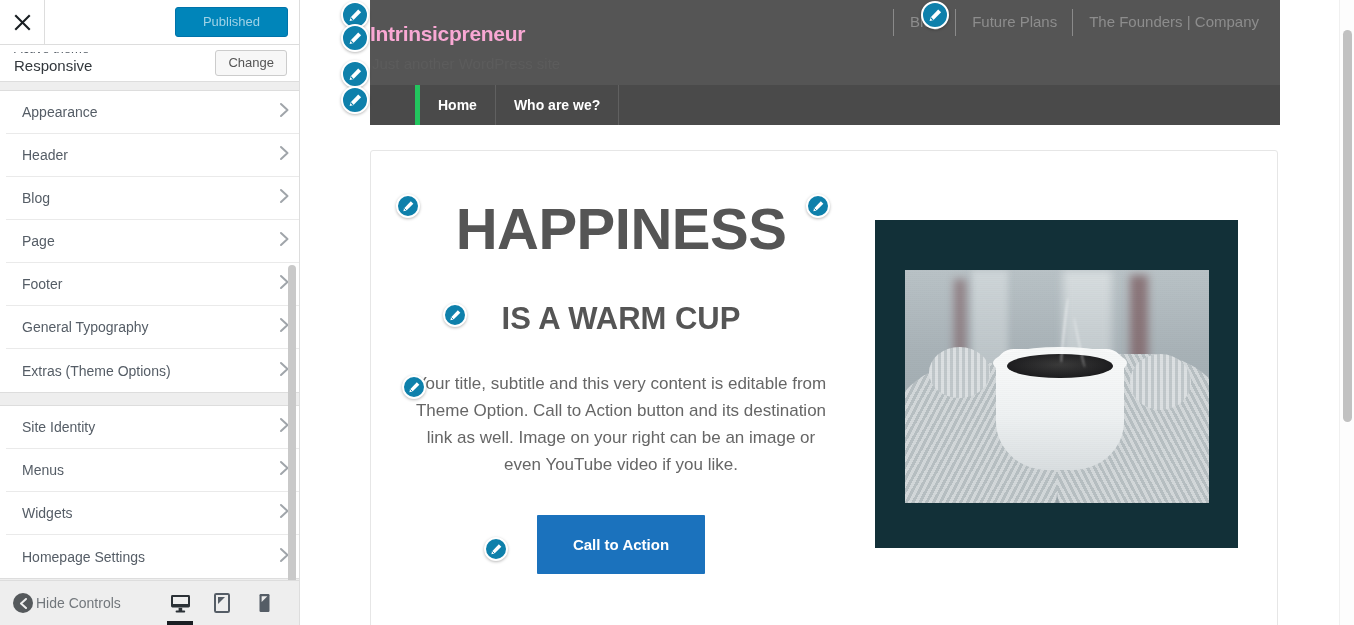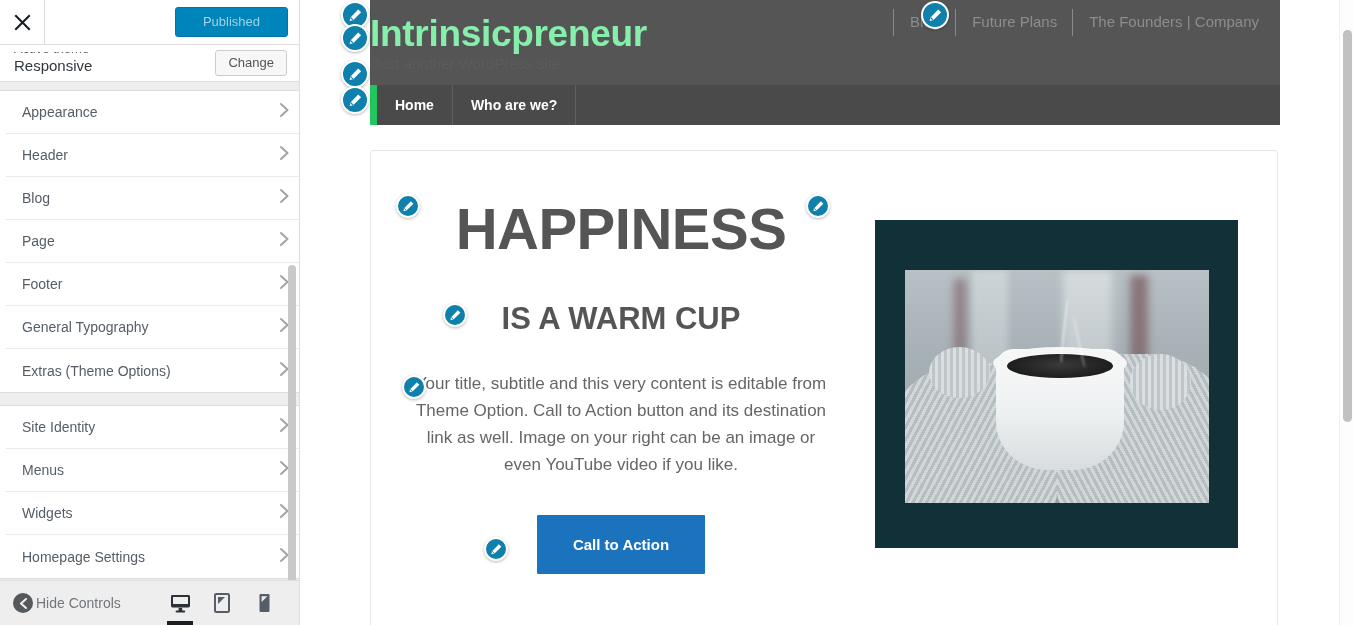--- a/index.html
+++ b/index.html
@@ -150,21 +150,21 @@
   }
 
   
   #site-header {
     position: absolute; left: 70px; top: 0;
     width: 910px; height: 85px;
     background: #555555;
   }
   #site-title {
     position: absolute; left: 0px; top: 16px;
-    color: #86efac; font-size: 37px; font-weight: bold;
+    color: #f9a8d4; font-size: 21px; font-weight: bold;
     letter-spacing: -0.3px;
     line-height: 36px;
   }
   #site-tagline {
     position: absolute; left: 2px; top: 55px;
     color: #5c5c5c; font-size: 15px; line-height: 18px;
   }
   #top-nav {
     position: absolute; right: 6px; top: 9px;
     display: flex; align-items: stretch; height: 27px;
@@ -186,21 +186,21 @@
     display: flex; align-items: stretch;
   }
   #main-nav .mn-item {
     display: flex; align-items: center;
     color: #ffffff; font-size: 14px; font-weight: bold;
     padding: 0 18px;
     border-right: 1px solid #606060;
     cursor: pointer;
     white-space: nowrap;
   }
-  #main-nav .mn-item:first-child { border-left: 7px solid #22c55e; }
+  #main-nav .mn-item:first-child { border-left: 5px solid #22c55e; margin-left: 45px; }
 
   
   #hero-card {
     position: absolute; left: 70px; top: 150px;
     width: 908px; height: 520px;
     background: #ffffff;
     border: 1px solid #e6e6e6;
     border-radius: 3px;
   }
   #hero-left {

